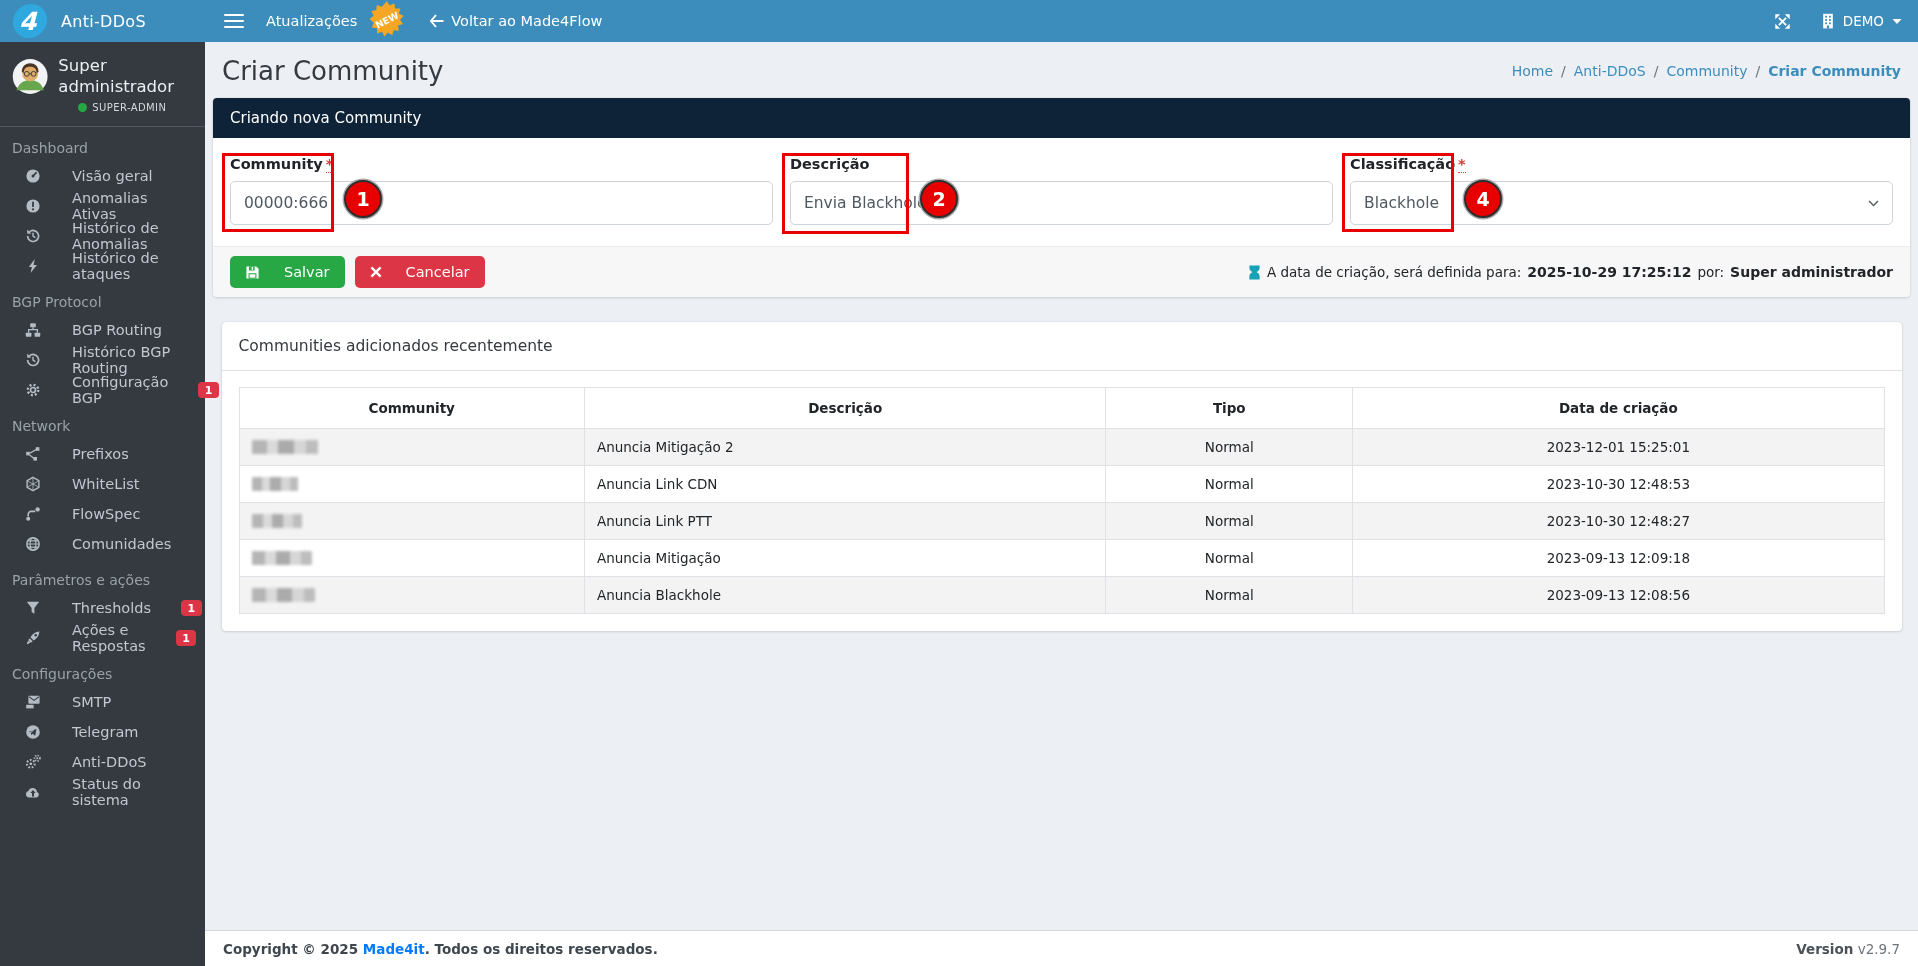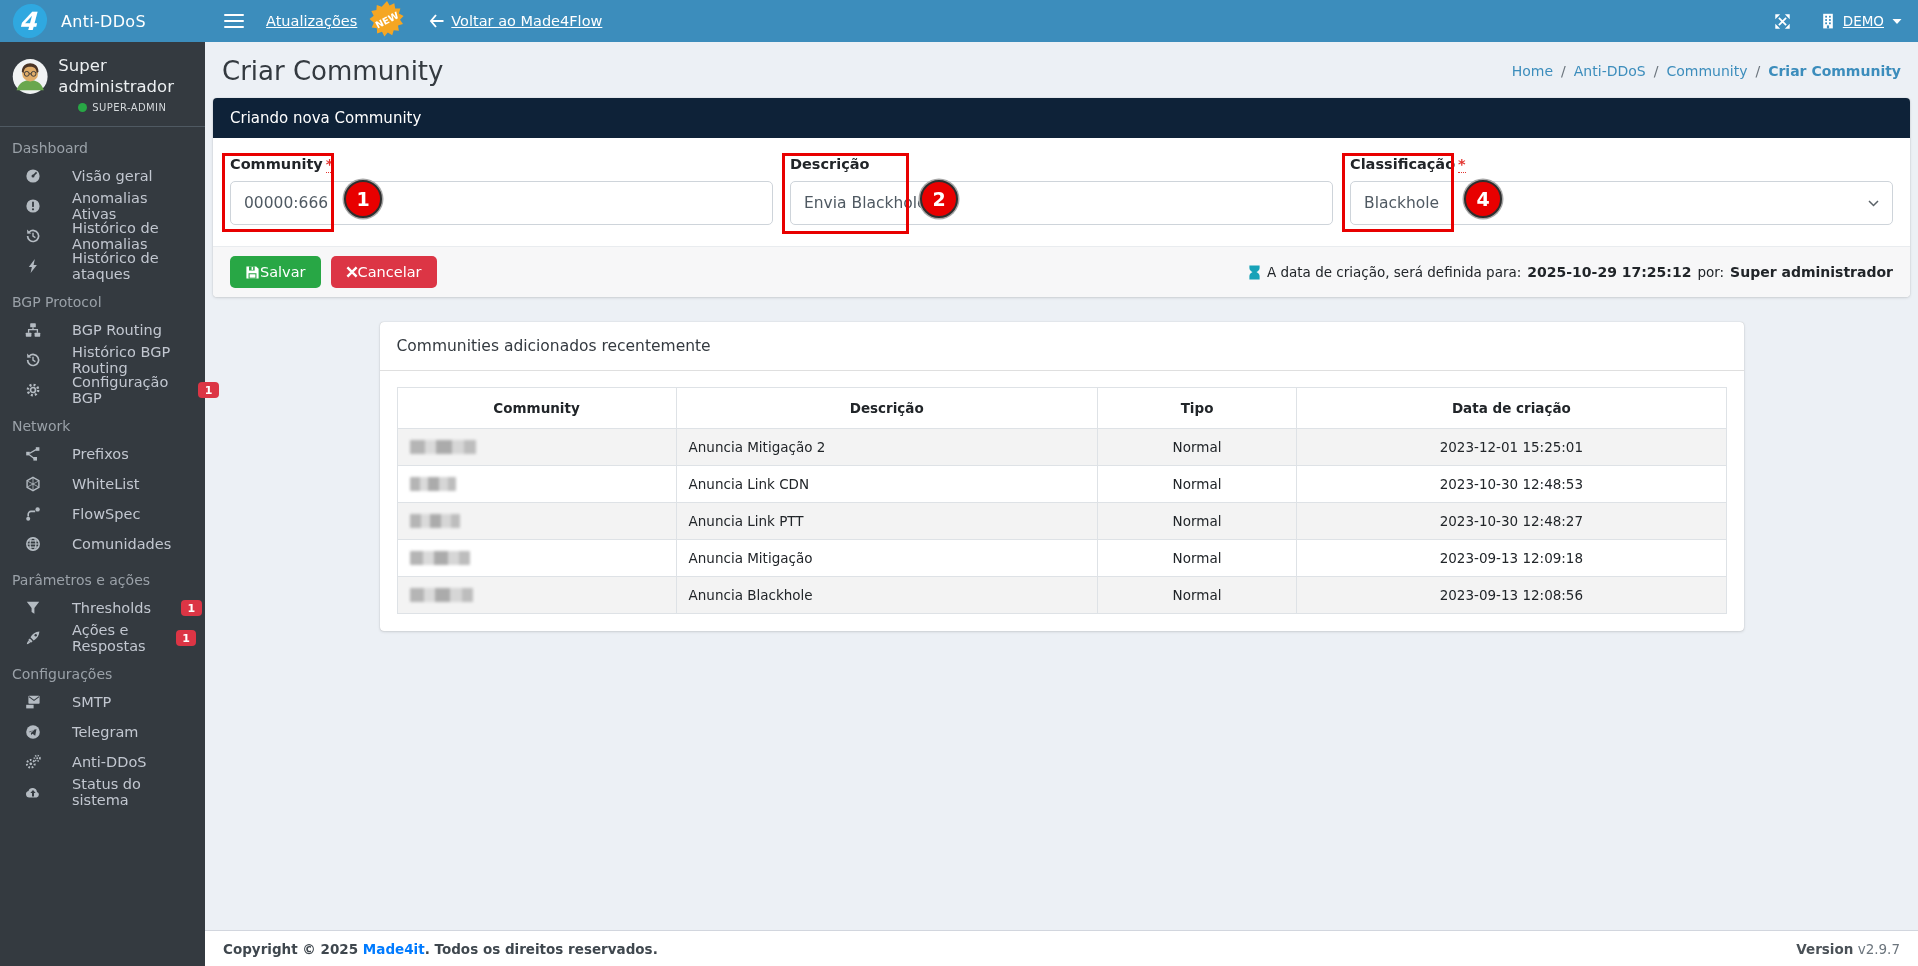--- a/index.html
+++ b/index.html
@@ -7,21 +7,21 @@
   body {
     width:1918px; height:966px; position:relative; overflow:hidden;
     font-family:"DejaVu Sans","Liberation Sans",sans-serif;
     background:#ecf0f5; color:#212529;
   }
   
   .header { position:absolute; top:0; left:0; right:0; height:42px; display:flex; z-index:30; }
   .logo-area { width:205px; height:42px; background:#3c8dbc; display:flex; align-items:center; padding-left:13px; gap:14px; }
   .logo-circle { width:34px; height:34px; border-radius:50%; background:#2fa8e0; color:#fff; display:flex; align-items:center; justify-content:center; font-size:25px; font-weight:bold; font-style:italic; transform:skewX(-4deg); }
   .brand { color:#fff; font-size:16px; letter-spacing:.3px; }
-  .navbar { flex:1; background:#3c8dbc; display:flex; align-items:center; color:#fff; padding:0 16px 0 19px; gap:22px;text-decoration:underline; }
+  .navbar { flex:1; background:#3c8dbc; display:flex; align-items:center; color:#fff; padding:0 16px 0 19px; gap:22px; }
   .hamburger { width:20px; display:flex; flex-direction:column; gap:3.5px; cursor:pointer; }
   .hamburger span { height:2.4px; background:#fff; border-radius:1px; }
   .nav-link { color:#fff; font-size:14.5px; text-decoration:none; display:flex; align-items:center; gap:7px; cursor:pointer; }
   .starburst { margin-left:-12px; margin-top:2px; }
   .nav-right { margin-left:auto; display:flex; align-items:center; gap:30px; }
   .tenant { display:flex; align-items:center; gap:8px; font-size:13.5px; color:#fff; cursor:pointer; }
   
   .sidebar { position:absolute; top:42px; left:0; bottom:0; width:205px; background:#343a40; z-index:20; }
   .user-panel { display:flex; gap:10px; padding:12px 10px 13px 12px; border-bottom:1px solid #4f5962; align-items:flex-start; }
   .user-texts { padding-top:2px; }
@@ -47,27 +47,27 @@
   .form-card-header { background:#0e2238; color:#fff; font-size:15px; padding:11px 17px; border-radius:4px 4px 0 0; }
   .form-card-body { padding:18px 17px 21px; display:grid; grid-template-columns:repeat(3,1fr); column-gap:17px; }
   .field { position:relative; }
   .field-label { display:block; font-weight:bold; font-size:14.5px; color:#212529; margin-bottom:9px; }
   .req-mark { color:#e3342f; border-bottom:1.5px dotted #e3342f; margin-left:3px; font-weight:bold; }
   .control { width:100%; height:44px; border:1px solid #ced4da; border-radius:5px; background:#fff; color:#4f5962; font-size:15.5px; padding:0 13px; font-family:"DejaVu Sans","Liberation Sans",sans-serif; }
   .select { display:flex; align-items:center; justify-content:space-between; cursor:pointer; }
   .annot-box { position:absolute; left:-8px; top:-3px; width:112px; height:79px; border:3px solid #e80000; pointer-events:none; z-index:6; }
   .annot-circle { position:absolute; left:114px; top:24px; width:38px; height:38px; border-radius:50%; background:#e80000; border:2.5px solid #2e2e2e; box-shadow:0 0 0 1.5px #a8a8a8; color:#fff; font-weight:bold; font-size:19px; display:flex; align-items:center; justify-content:center; z-index:7; }
   .form-card-footer { background:#f7f7f8; border-top:1px solid #e9ecef; border-radius:0 0 4px 4px; padding:9px 17px; display:flex; align-items:center; }
-  .btn { border:none; border-radius:5px; color:#fff; font-size:14.5px; padding:8px 15px; display:inline-flex; align-items:center; gap:0; cursor:pointer; font-family:inherit; }
+  .btn { border:none; border-radius:5px; color:#fff; font-size:14.5px; padding:8px 15px; display:inline-flex; align-items:center; gap:24px; cursor:pointer; font-family:inherit; }
   .btn-save { background:#28a745; }
   .btn-cancel { background:#dc3545; margin-left:10px; }
   .creation-note { margin-left:auto; font-size:13.5px; color:#212529; display:flex; align-items:center; gap:6px; }
   .creation-note b { font-size:14px;text-align:center; }
   
-  .table-card { width:1364px; margin:25px auto 0; }
+  .table-card { width:1680px; margin:25px auto 0; }
   .table-card-header { padding:15px 17px; font-size:15.5px; color:#343a40; border-bottom:1px solid rgba(0,0,0,.125); }
   .table-card-body { padding:16px 17px 17px; }
   table.data { width:100%; border-collapse:collapse; font-size:13.5px; color:#212529; }
   table.data th, table.data td { border:1px solid #dee2e6; }
   table.data th { font-weight:bold; text-align:center; padding:12px 9px; }
   table.data td { padding:10px 12px; text-align:center; height:34px; }
   table.data td.left { text-align:left; }
   tbody tr:nth-child(odd) { background:#f3f3f3; }
   .redacted { height:14px; border-radius:1px; filter:blur(1.6px);
     background:linear-gradient(90deg,#b5b5b5 0 22%,#dadada 22% 40%,#ababab 40% 63%,#d6d6d6 63% 82%,#bdbdbd 82%); }

